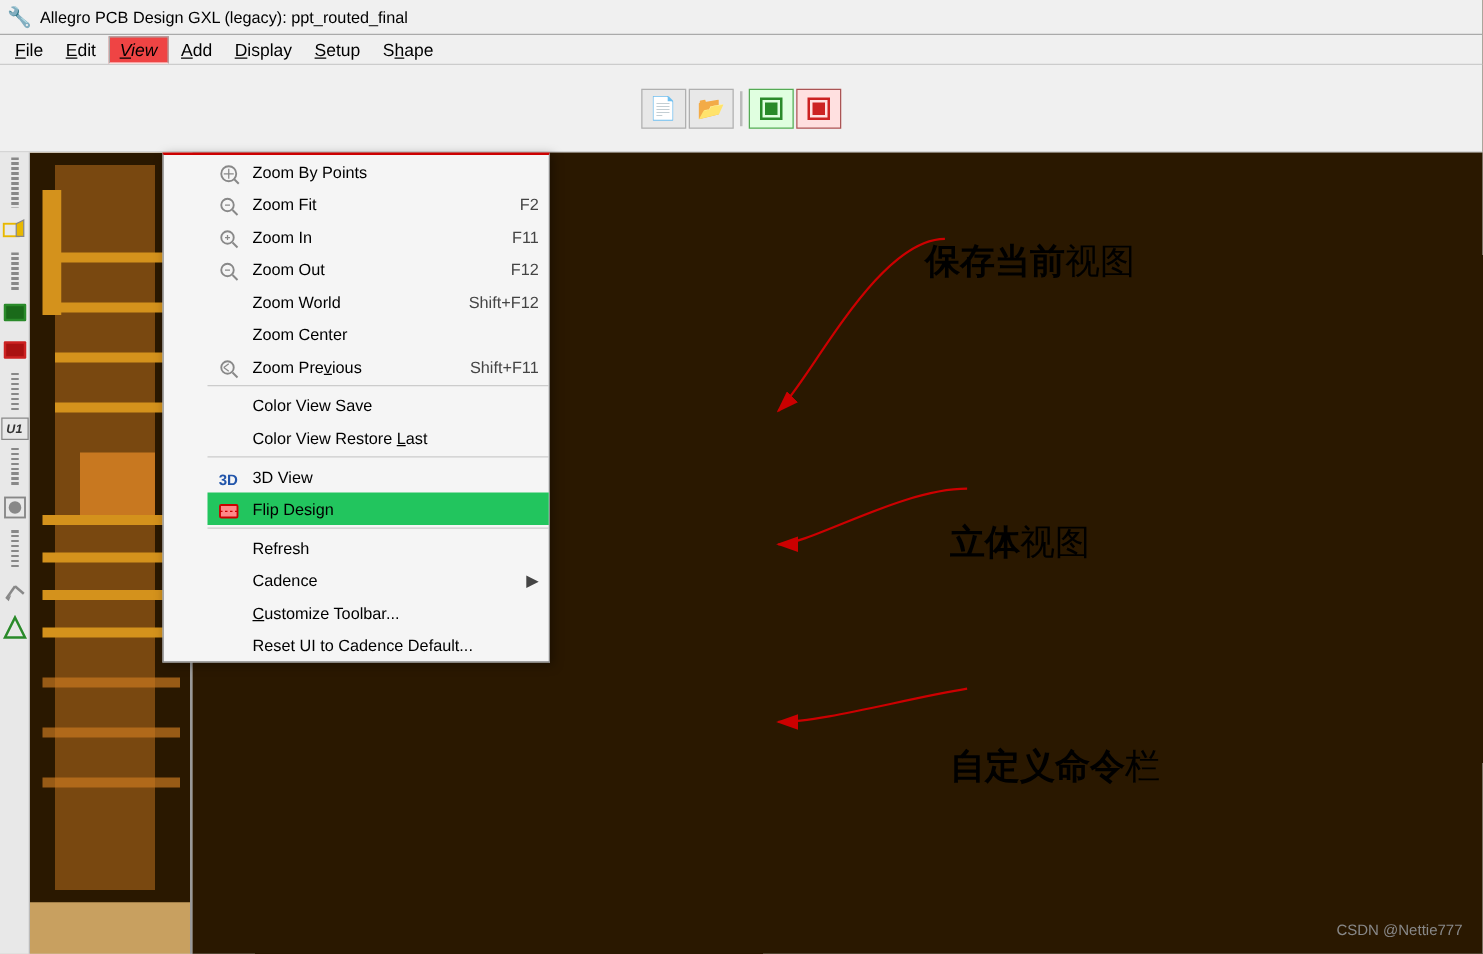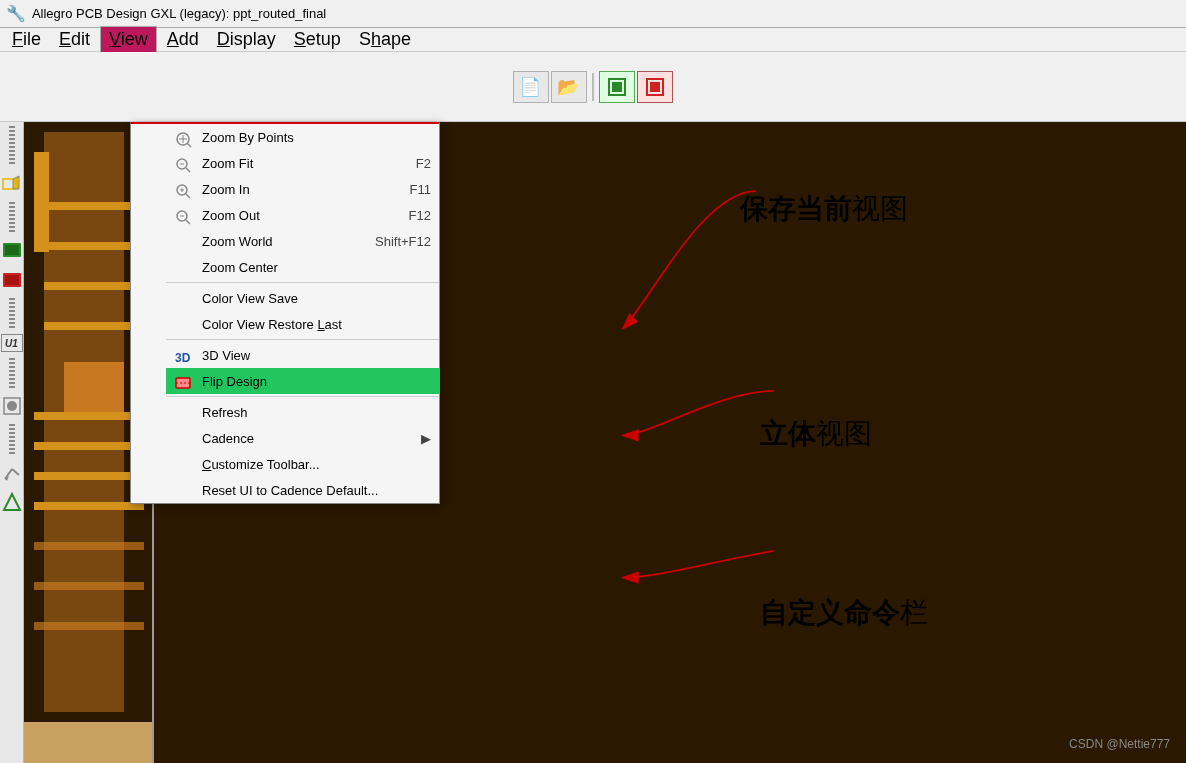--- a/index.html
+++ b/index.html
@@ -30,21 +30,21 @@
       border-bottom: 1px solid #ccc;
       display: flex;
       align-items: center;
       height: 24px;
       padding: 0 4px;
       gap: 2px;
     }
     .menu-item {
       padding: 2px 8px;
       cursor: pointer;
-      font-size: 18px;
+      font-size: 14px;
       color: #000;
       position: relative;
     }
     .menu-item.active {
       background: #fff;
       border: 1px solid #aaa;
       border-bottom: 1px solid #fff;
       z-index: 100;
     }
 
@@ -221,21 +221,21 @@
 <body>
 
 <div class="title-bar">
   <span style="font-size:16px;">🔧</span>
   <span>Allegro PCB Design GXL (legacy): ppt_routed_final</span>
 </div>
 
 <div class="menu-bar">
   <div class="menu-item"><u>F</u>ile</div>
   <div class="menu-item"><u>E</u>dit</div>
-  <div class="menu-item active" style="background:#be185d; border:1px solid #aaa; border-bottom:1px solid #fff; z-index:300;"><u>V</u>iew</div>
+  <div class="menu-item active" style="background:#ef4444; border:1px solid #aaa; border-bottom:1px solid #fff; z-index:300;font-style:italic;"><u>V</u>iew</div>
   <div class="menu-item"><u>A</u>dd</div>
   <div class="menu-item"><u>D</u>isplay</div>
   <div class="menu-item"><u>S</u>etup</div>
   <div class="menu-item">S<u>h</u>ape</div>
 </div>
 
 <div class="toolbar-area" style="flex-direction:column; height:70px; justify-content:center; padding:2px 6px; background:#f0f0f0; border-bottom:1px solid #ccc;">
   <div class="toolbar-row">
     <div class="toolbar-btn">📄</div>
     <div class="toolbar-btn" style="color:#e8b800;">📂</div>
@@ -383,20 +383,32 @@
 
     <div class="dropdown-item">
       <span>Zoom World</span>
       <span class="shortcut">Shift+F12</span>
     </div>
 
     <div class="dropdown-item">
       <span>Zoom Center</span>
     </div>
 
+    <div class="dropdown-item">
+      <span class="icon-left">
+        <svg width="18" height="18">
+            <circle cx="8" cy="8" r="5" fill="none" stroke="#888" stroke-width="1.5"></circle>
+            <line x1="12" y1="12" x2="16" y2="16" stroke="#888" stroke-width="1.5"></line>
+            <line x1="5" y1="8" x2="9" y2="5" stroke="#888" stroke-width="1"></line>
+            <line x1="5" y1="8" x2="9" y2="11" stroke="#888" stroke-width="1"></line>
+          </svg>
+      </span>
+      <span>Zoom Pre<u>v</u>ious</span>
+      <span class="shortcut">Shift+F11</span>
+    </div>
 
     <div class="dropdown-sep"></div>
 
     <div class="dropdown-item">
       <span>Color View Save</span>
     </div>
 
     <div class="dropdown-item">
       <span>Color View Restore <u>L</u>ast</span>
     </div>

